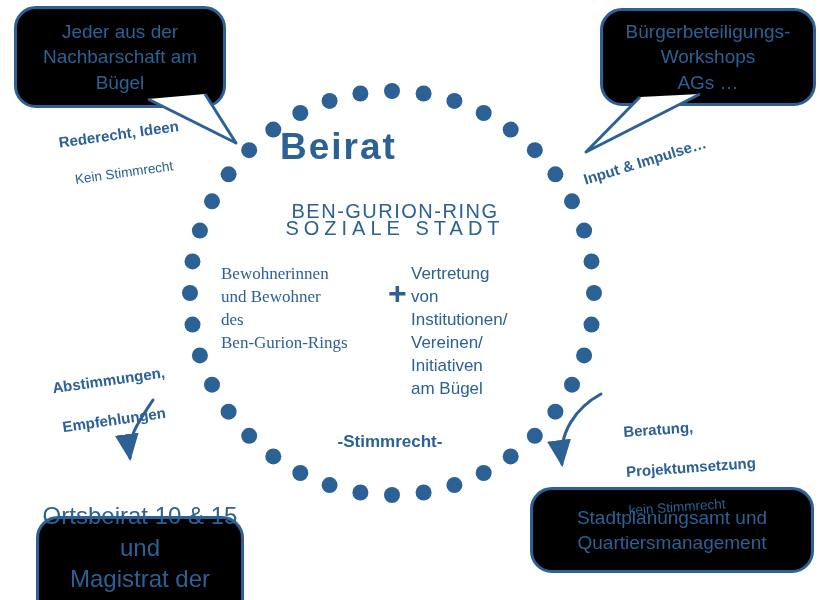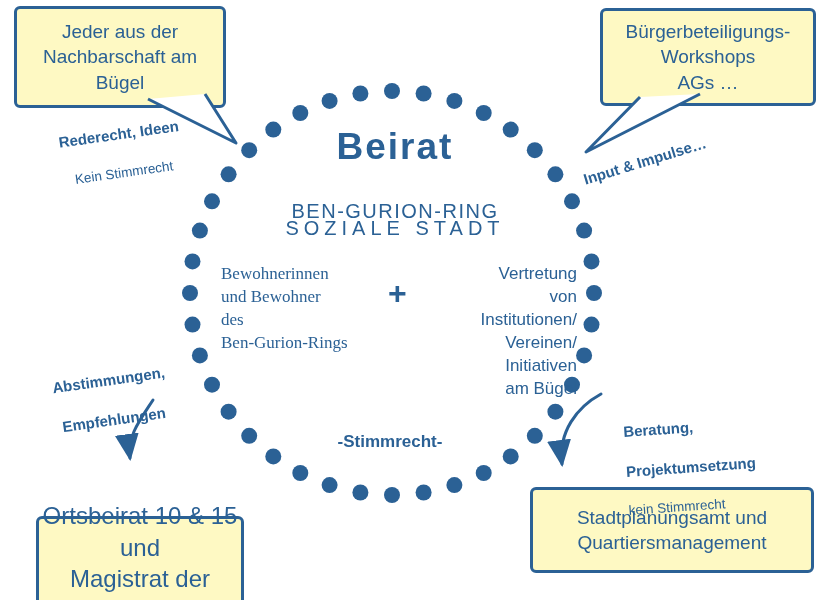--- a/index.html
+++ b/index.html
@@ -2,42 +2,42 @@
 <html style="--primary: #2b6195;"><head>
 <meta charset="utf-8">
 <style>
   :root{ --primary:#2b6195; }
   html,body{margin:0;padding:0;background:#fff;}
   .stage{
     position:relative;width:820px;height:600px;background:#fff;overflow:hidden;
     font-family:"Liberation Sans",sans-serif;color:var(--primary);
   }
   .bubble{
-    position:absolute;border:3px solid var(--primary);border-radius:6px;background:#fef9c3;
+    position:absolute;border:3px solid var(--primary);border-radius:22px;background:#000000;
     display:flex;align-items:center;justify-content:center;text-align:center;
     white-space:pre-line;z-index:1;line-height:1.32;
   }
   .bubble-tl{left:14px;top:6px;width:206px;height:96px;font-size:19px;}
   .bubble-tr{left:600px;top:8px;width:210px;height:92px;font-size:19px;}
   .bubble-bl{left:36px;top:468px;width:202px;height:120px;font-size:24px;margin-top:48px;}
   .bubble-br{left:530px;top:487px;width:278px;height:80px;font-size:19px;}
   svg.overlay{position:absolute;left:0;top:0;z-index:2;pointer-events:none;}
   .tail{fill:#ffffff;stroke:var(--primary);stroke-width:3;stroke-linejoin:round;}
   .arrow{fill:none;stroke:var(--primary);stroke-width:3;stroke-linecap:round;}
   .txt{position:absolute;z-index:3;white-space:pre-line;}
-  .center-title{left:280px;top:126px;width:230px;text-align:center;
+  .center-title{left:280px;top:126px;width:230px;
     font-size:37px;font-weight:700;letter-spacing:2px;}
   .center-sub1{left:270px;top:173px;width:250px;text-align:center;
     font-size:20px;letter-spacing:5px;margin-top:44px;}
   .center-sub2{left:270px;top:200px;width:250px;text-align:center;
     font-size:20px;letter-spacing:1.5px;}
   .group-left{left:221px;top:263px;width:166px;text-align:left;
     font-size:17px;line-height:1.35;font-family:Liberation Serif, serif;}
   .plus-sign{left:388px;top:275px;font-size:32px;font-weight:700;}
-  .group-right{left:411px;top:263px;width:166px;text-align:right;
+  .group-right{left:411px;top:263px;width:166px;text-align:left;
     font-size:17px;line-height:1.35;}
   .voting{left:300px;top:432px;width:180px;text-align:center;font-size:17px;font-weight:bold;}
   .note{line-height:1.28;}
   .note .b{font-weight:700;font-size:15px;}
   .note .r{font-weight:400;font-size:13.5px;}
   .note-tl{left:52px;top:114px;width:140px;text-align:center;
     transform:rotate(-8deg);transform-origin:left center;}
   .note-tr{left:584px;top:150px;width:160px;
     transform:rotate(-17deg);transform-origin:left center;}
   .note-left{left:42px;top:360px;width:140px;text-align:center;

